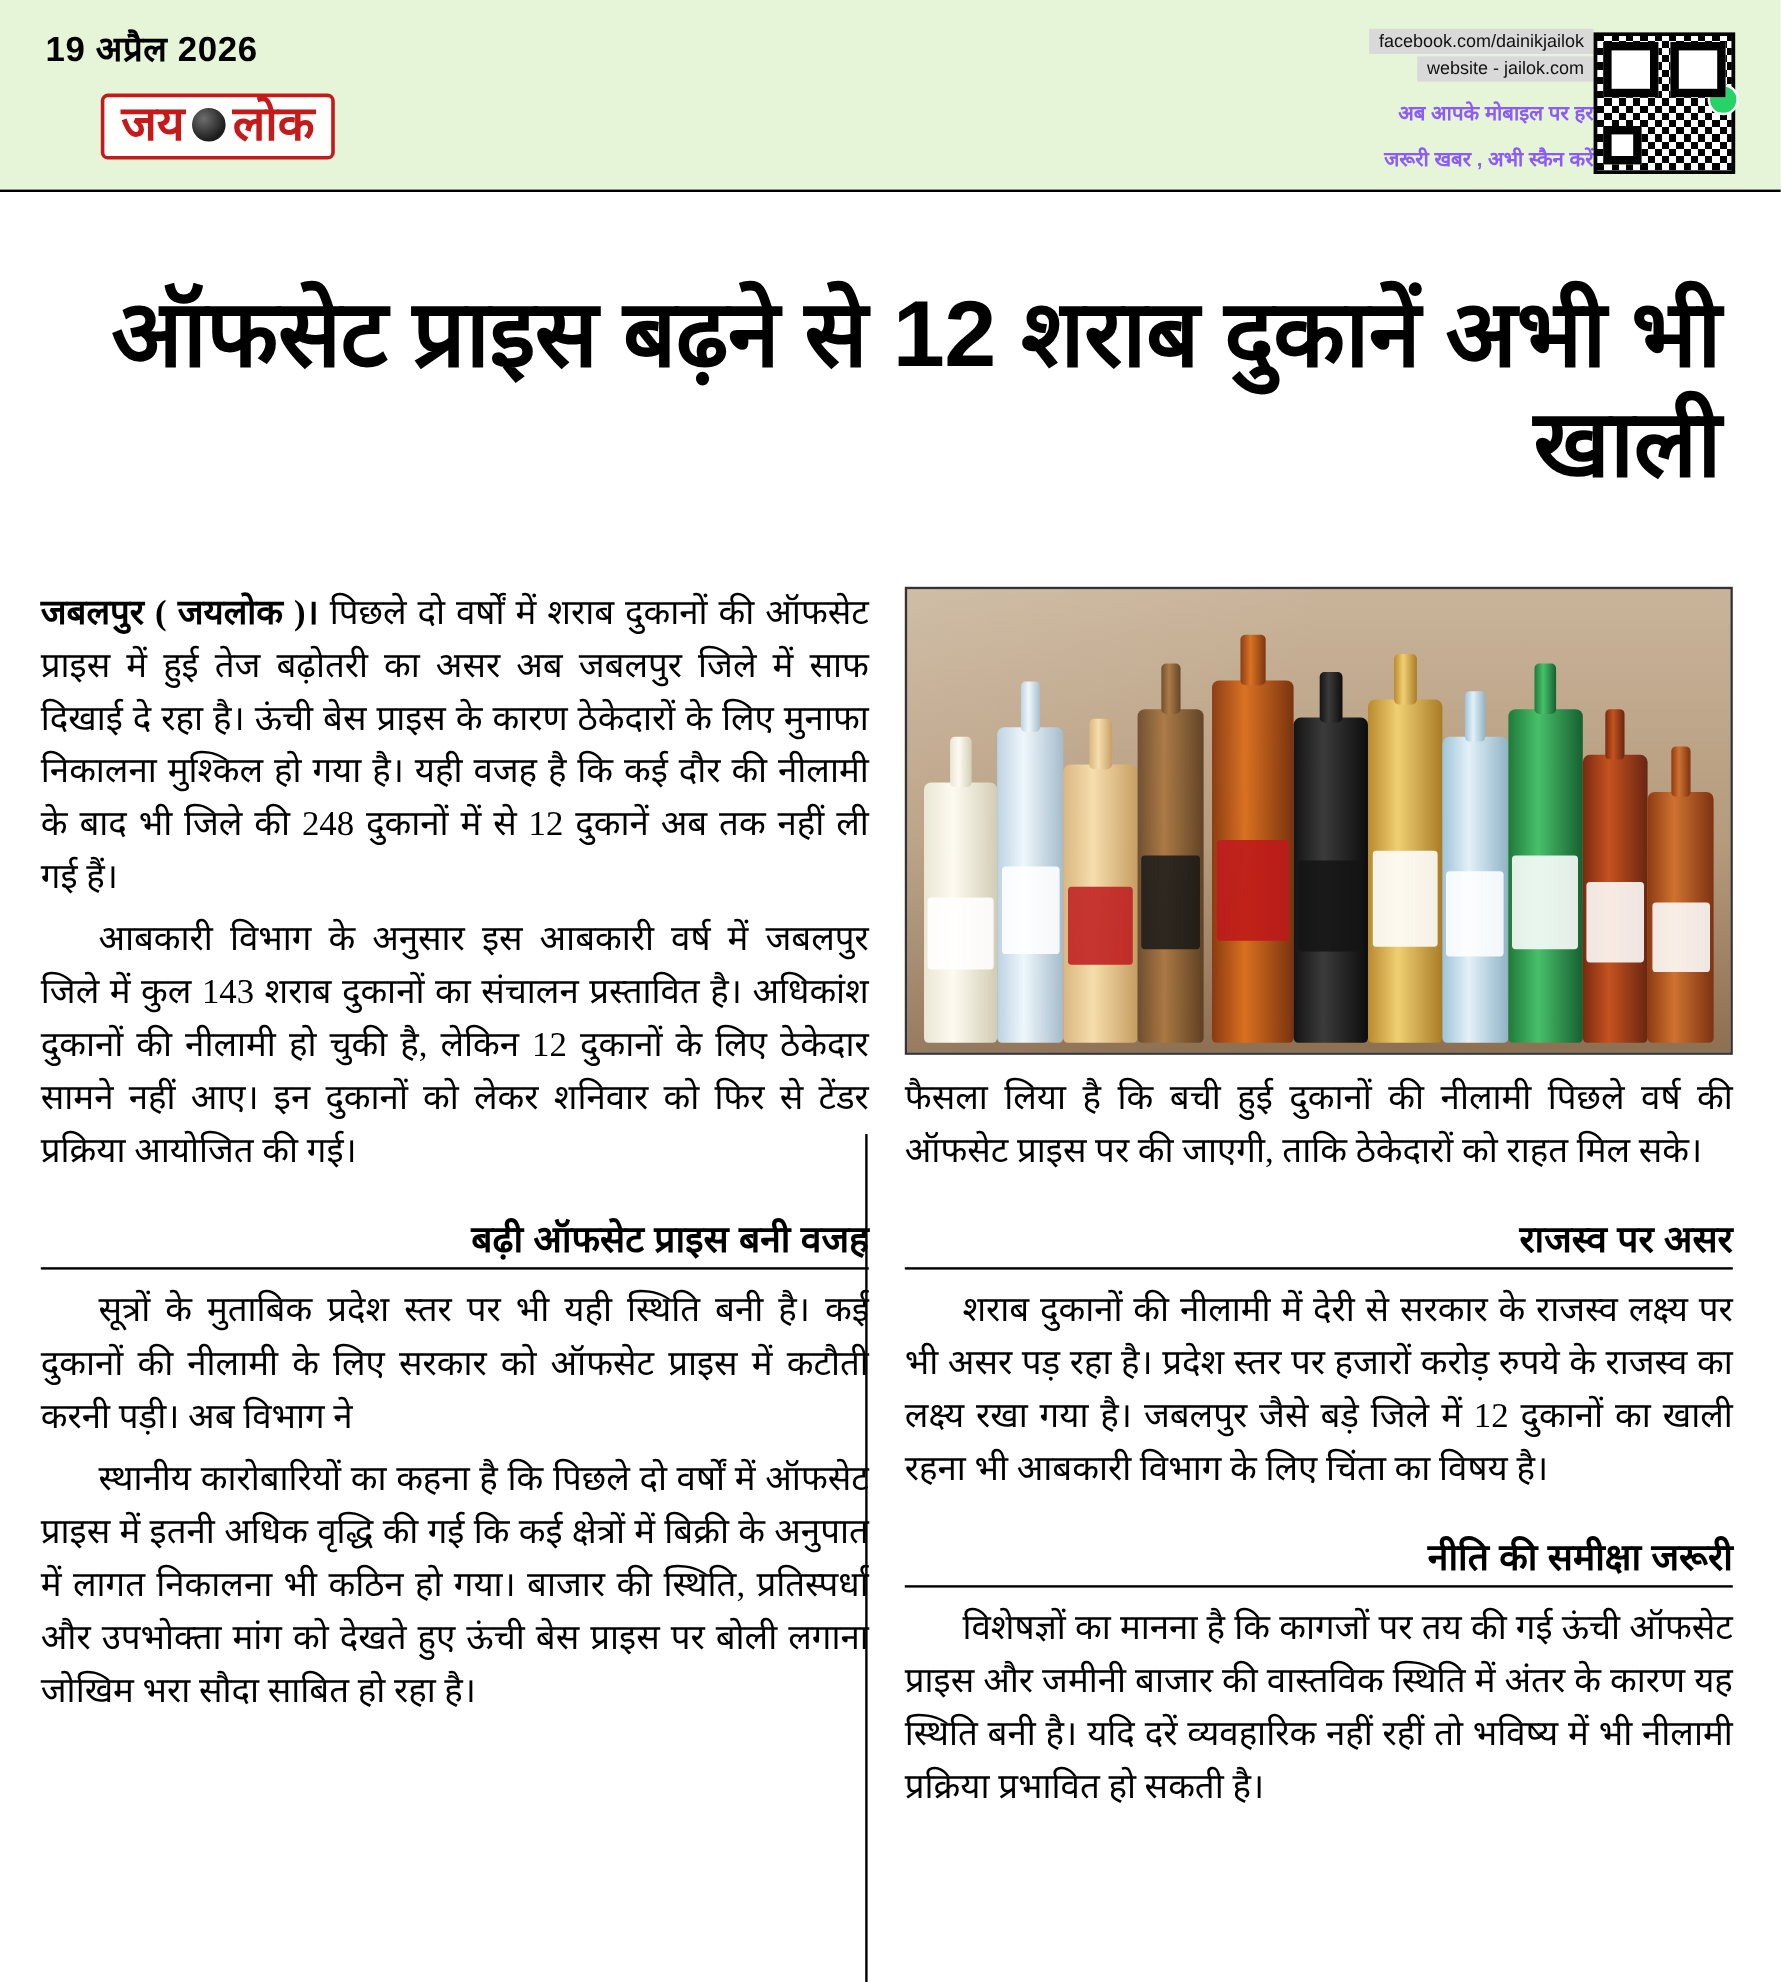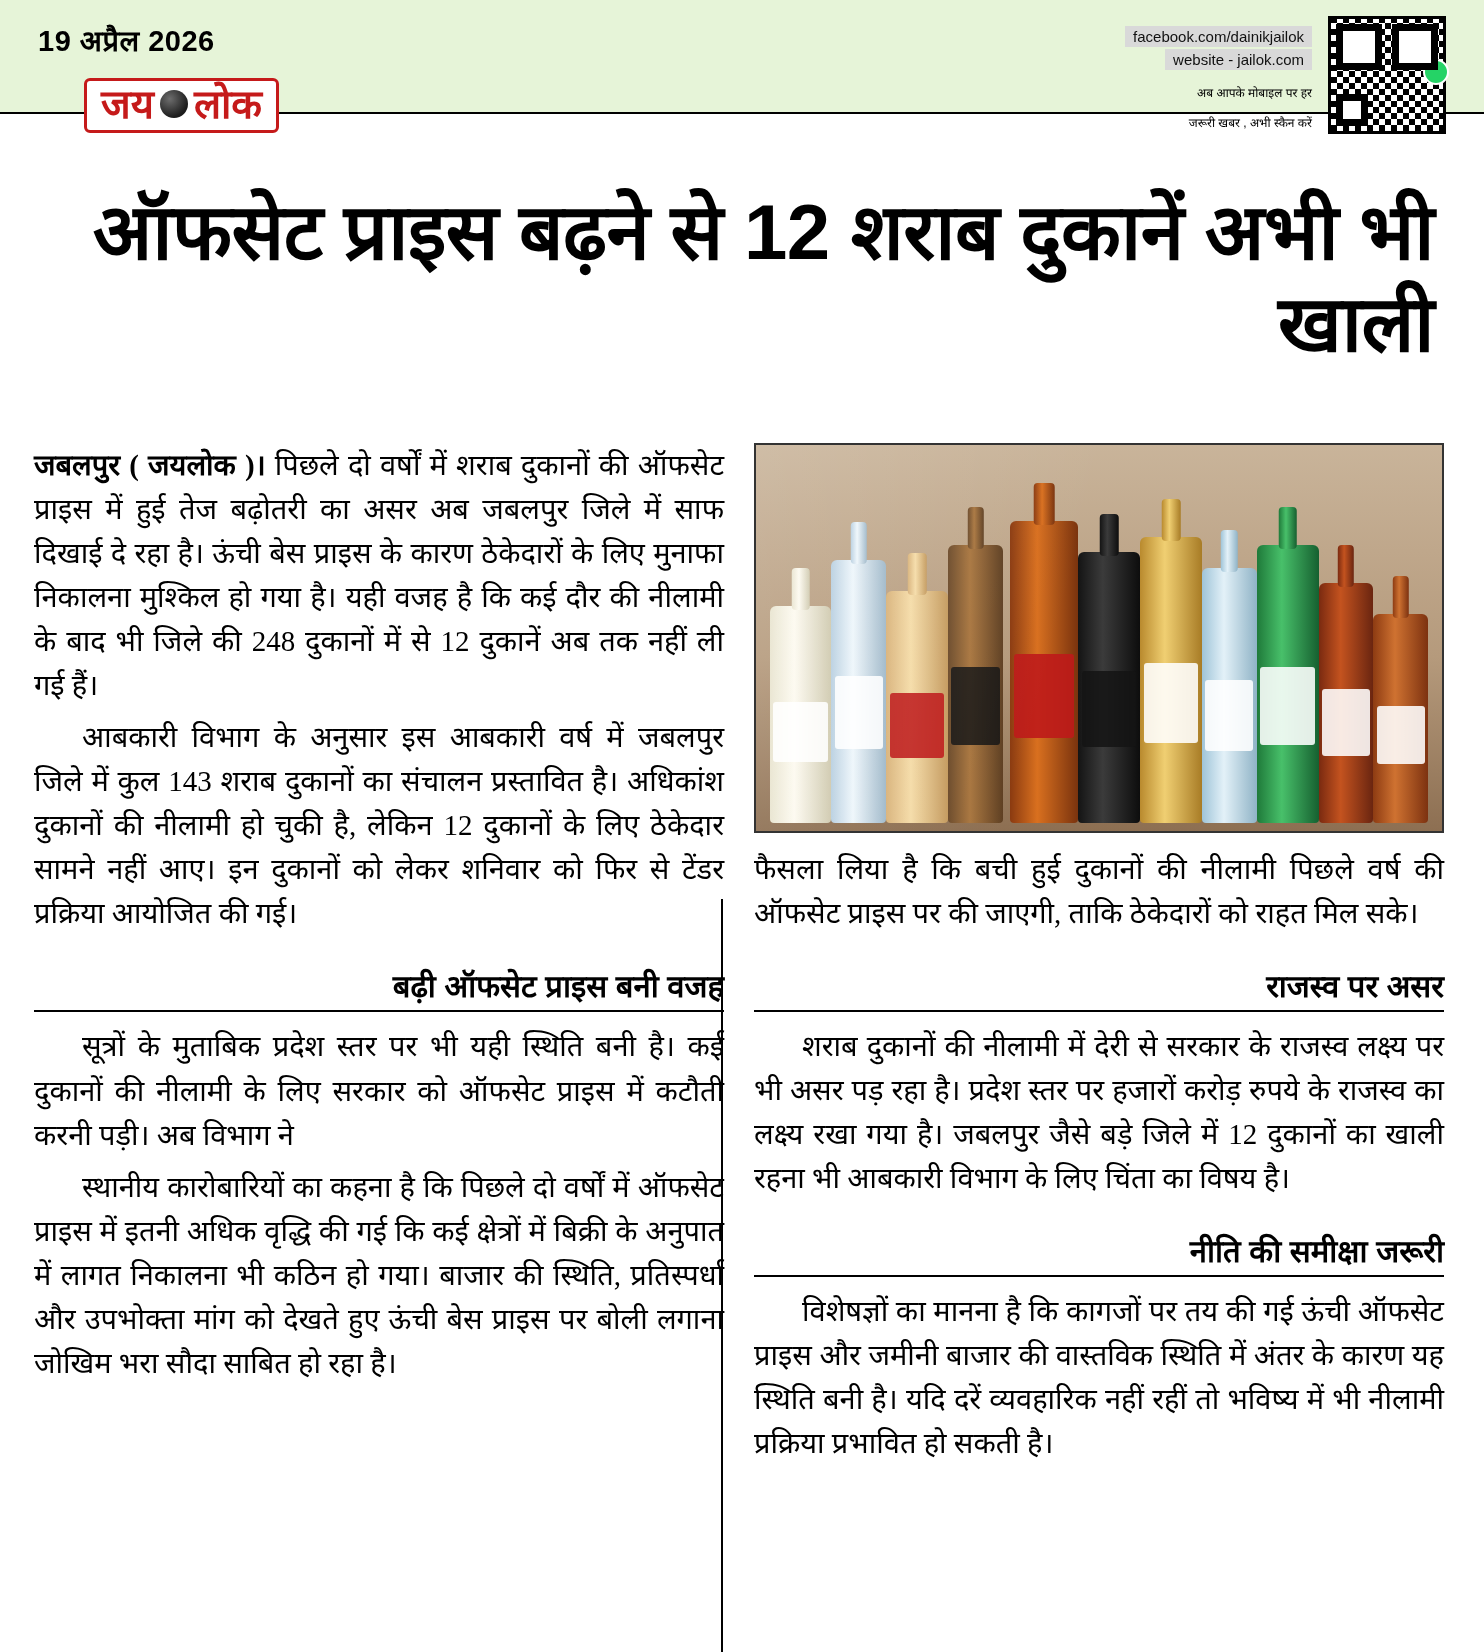--- a/index.html
+++ b/index.html
@@ -13,21 +13,21 @@
     height: 1652px;
     font-family: "Liberation Serif", serif;
     color: #000;
     position: relative;
     overflow: hidden;
   }
 
   
   .masthead {
     position: relative;
-    height: 114px;
+    height: 160px;
     background: #e6f4d8;
     border-bottom: 2px solid #000;
   }
   .masthead-date {
     position: absolute;
     left: 38px;
     top: 20px;
     font-family: "Liberation Sans", sans-serif;
     font-weight: bold;
     font-size: 29px;
@@ -59,43 +59,43 @@
     border-radius: 50%;
     background: radial-gradient(circle at 35% 32%, #6d6d6d 0%, #1c1c1c 70%);
     display: inline-block;
   }
 
   .promo-wrap {
     position: absolute;
     right: 38px;
     top: 16px;
     display: flex;
-    align-items: center;
-    gap: 16px;
+    align-items: flex-end;
+    gap: 0;
   }
   .promo-text {
     text-align: right;
     padding-top: 8px;
   }
   .promo-line {
     display: inline-block;
     background: #d9d9d9;
     font-family: "Liberation Sans", sans-serif;
     font-size: 15px;
     padding: 2px 8px;
     margin-bottom: 2px;
     color: #111;
   }
   .promo-hindi {
     font-family: "Liberation Sans", sans-serif;
-    font-weight: normal;
-    font-size: 12px;
+    font-weight: bold;
+    font-size: 17px;
     line-height: 1.5;
     margin-top: 12px;
-    color: #000000;
+    color: #8b5cf6;
   }
   .qr {
     width: 118px;
     height: 118px;
     background:
       repeating-linear-gradient(90deg, #000 0 6px, #fff 6px 12px),
       repeating-linear-gradient(0deg, #000 0 6px, #fff 6px 12px);
     background-blend-mode: difference;
     border: 3px solid #000;
     position: relative;

